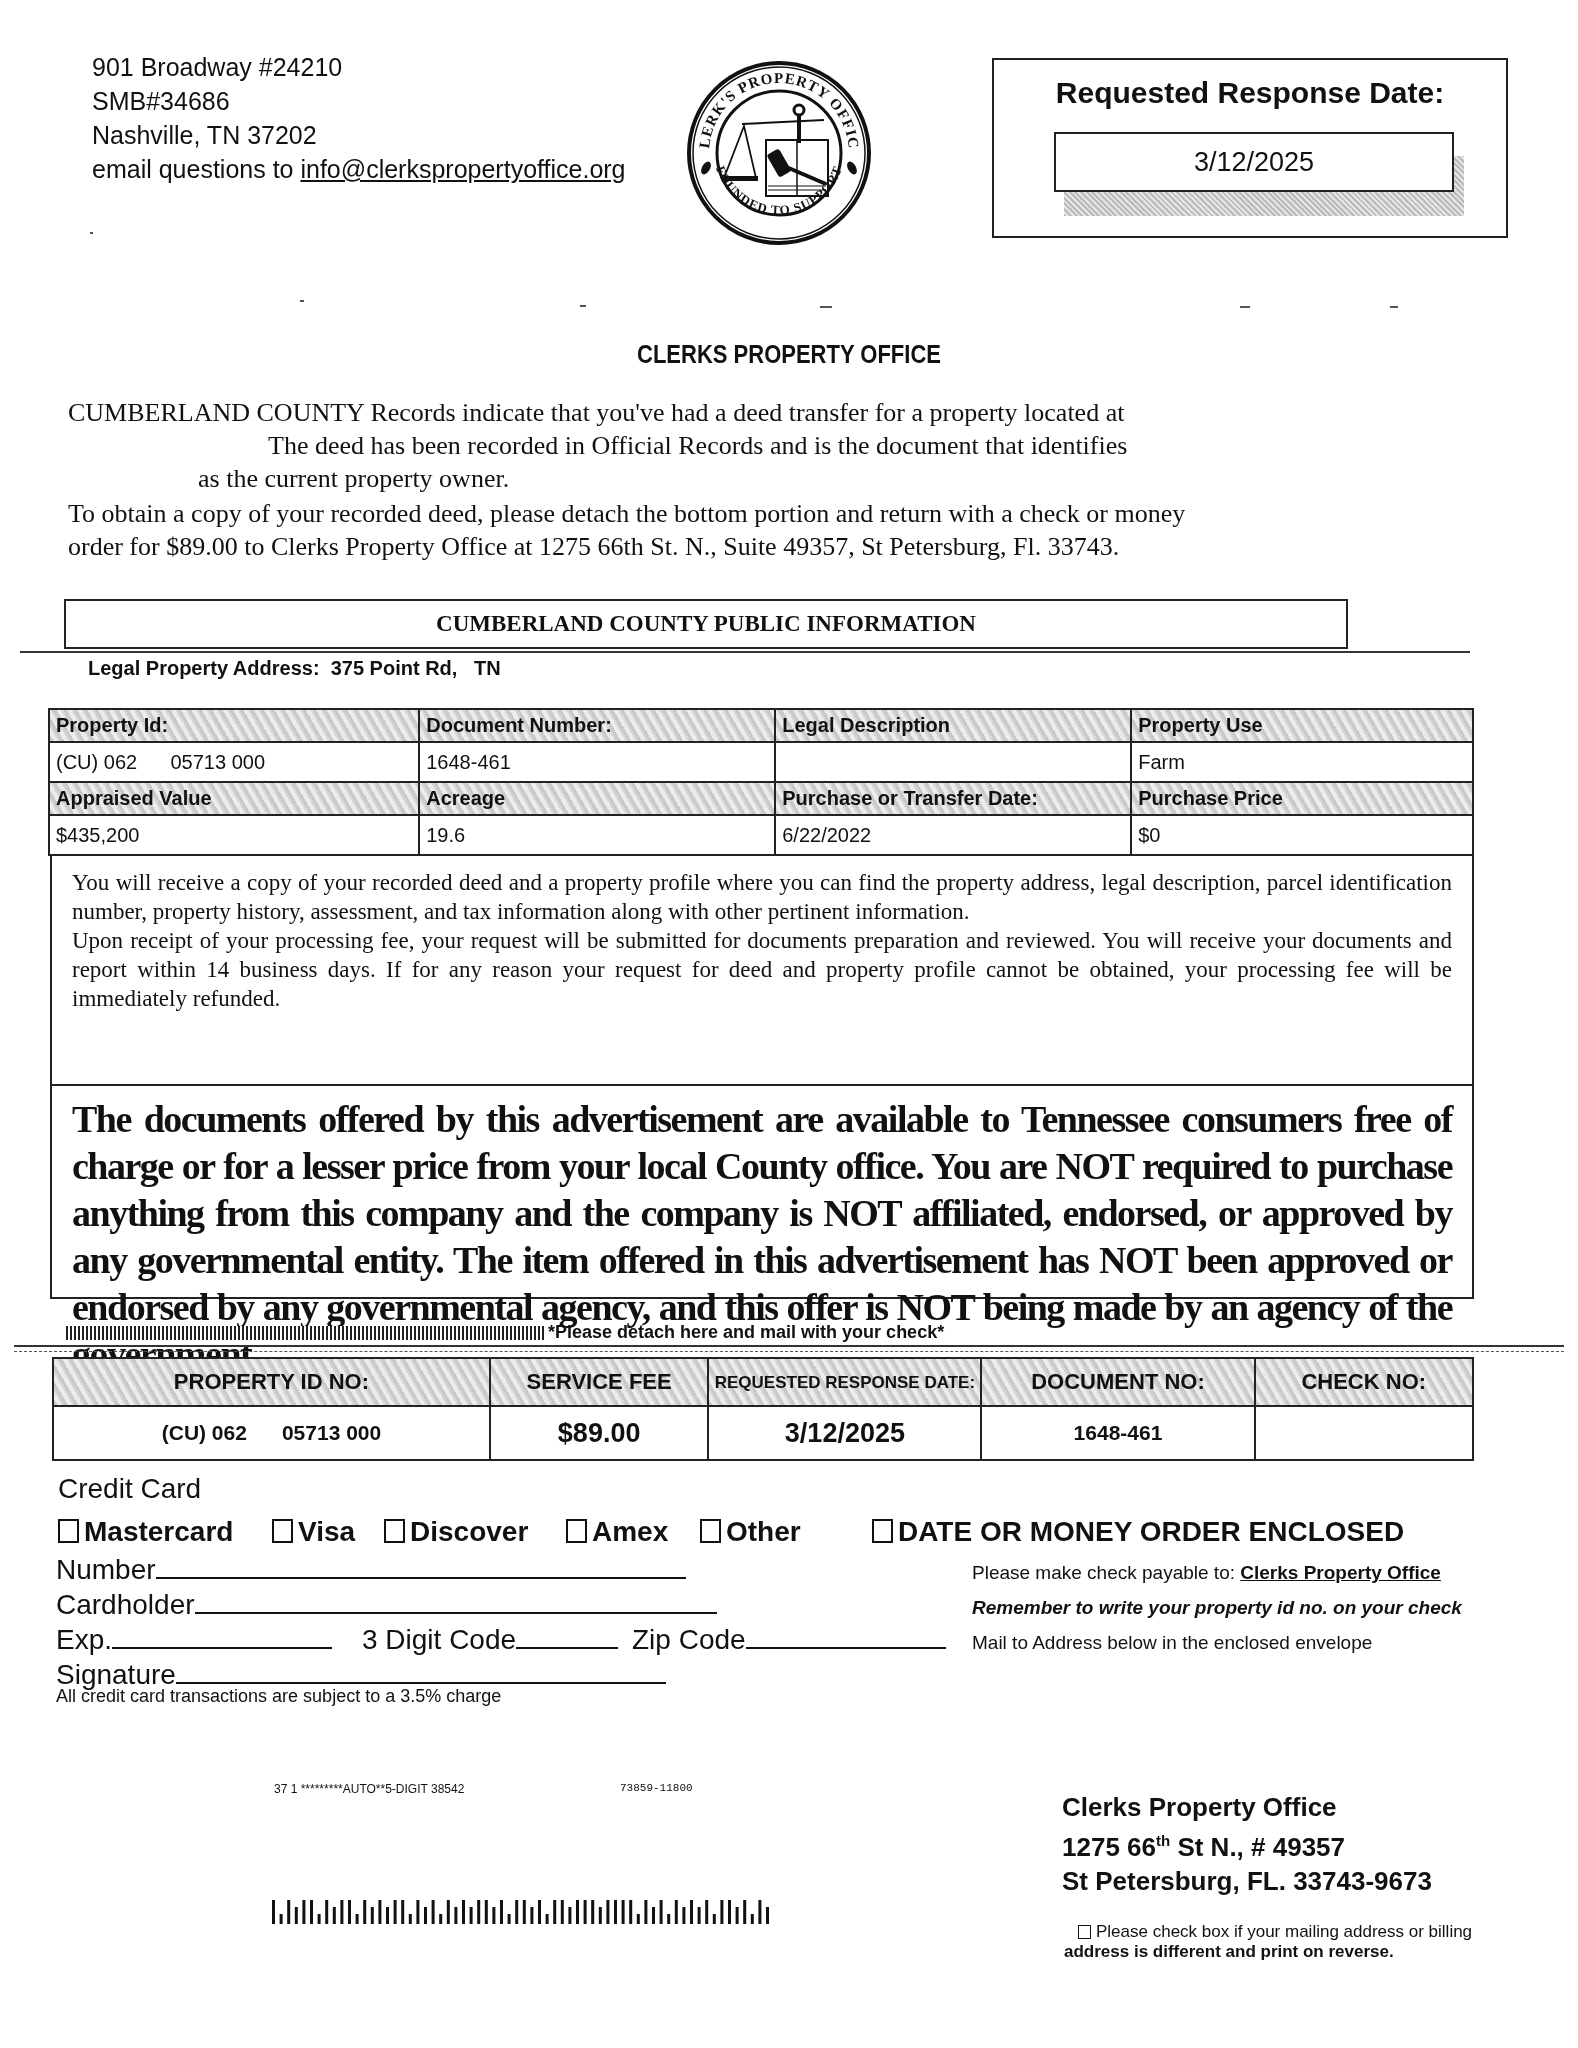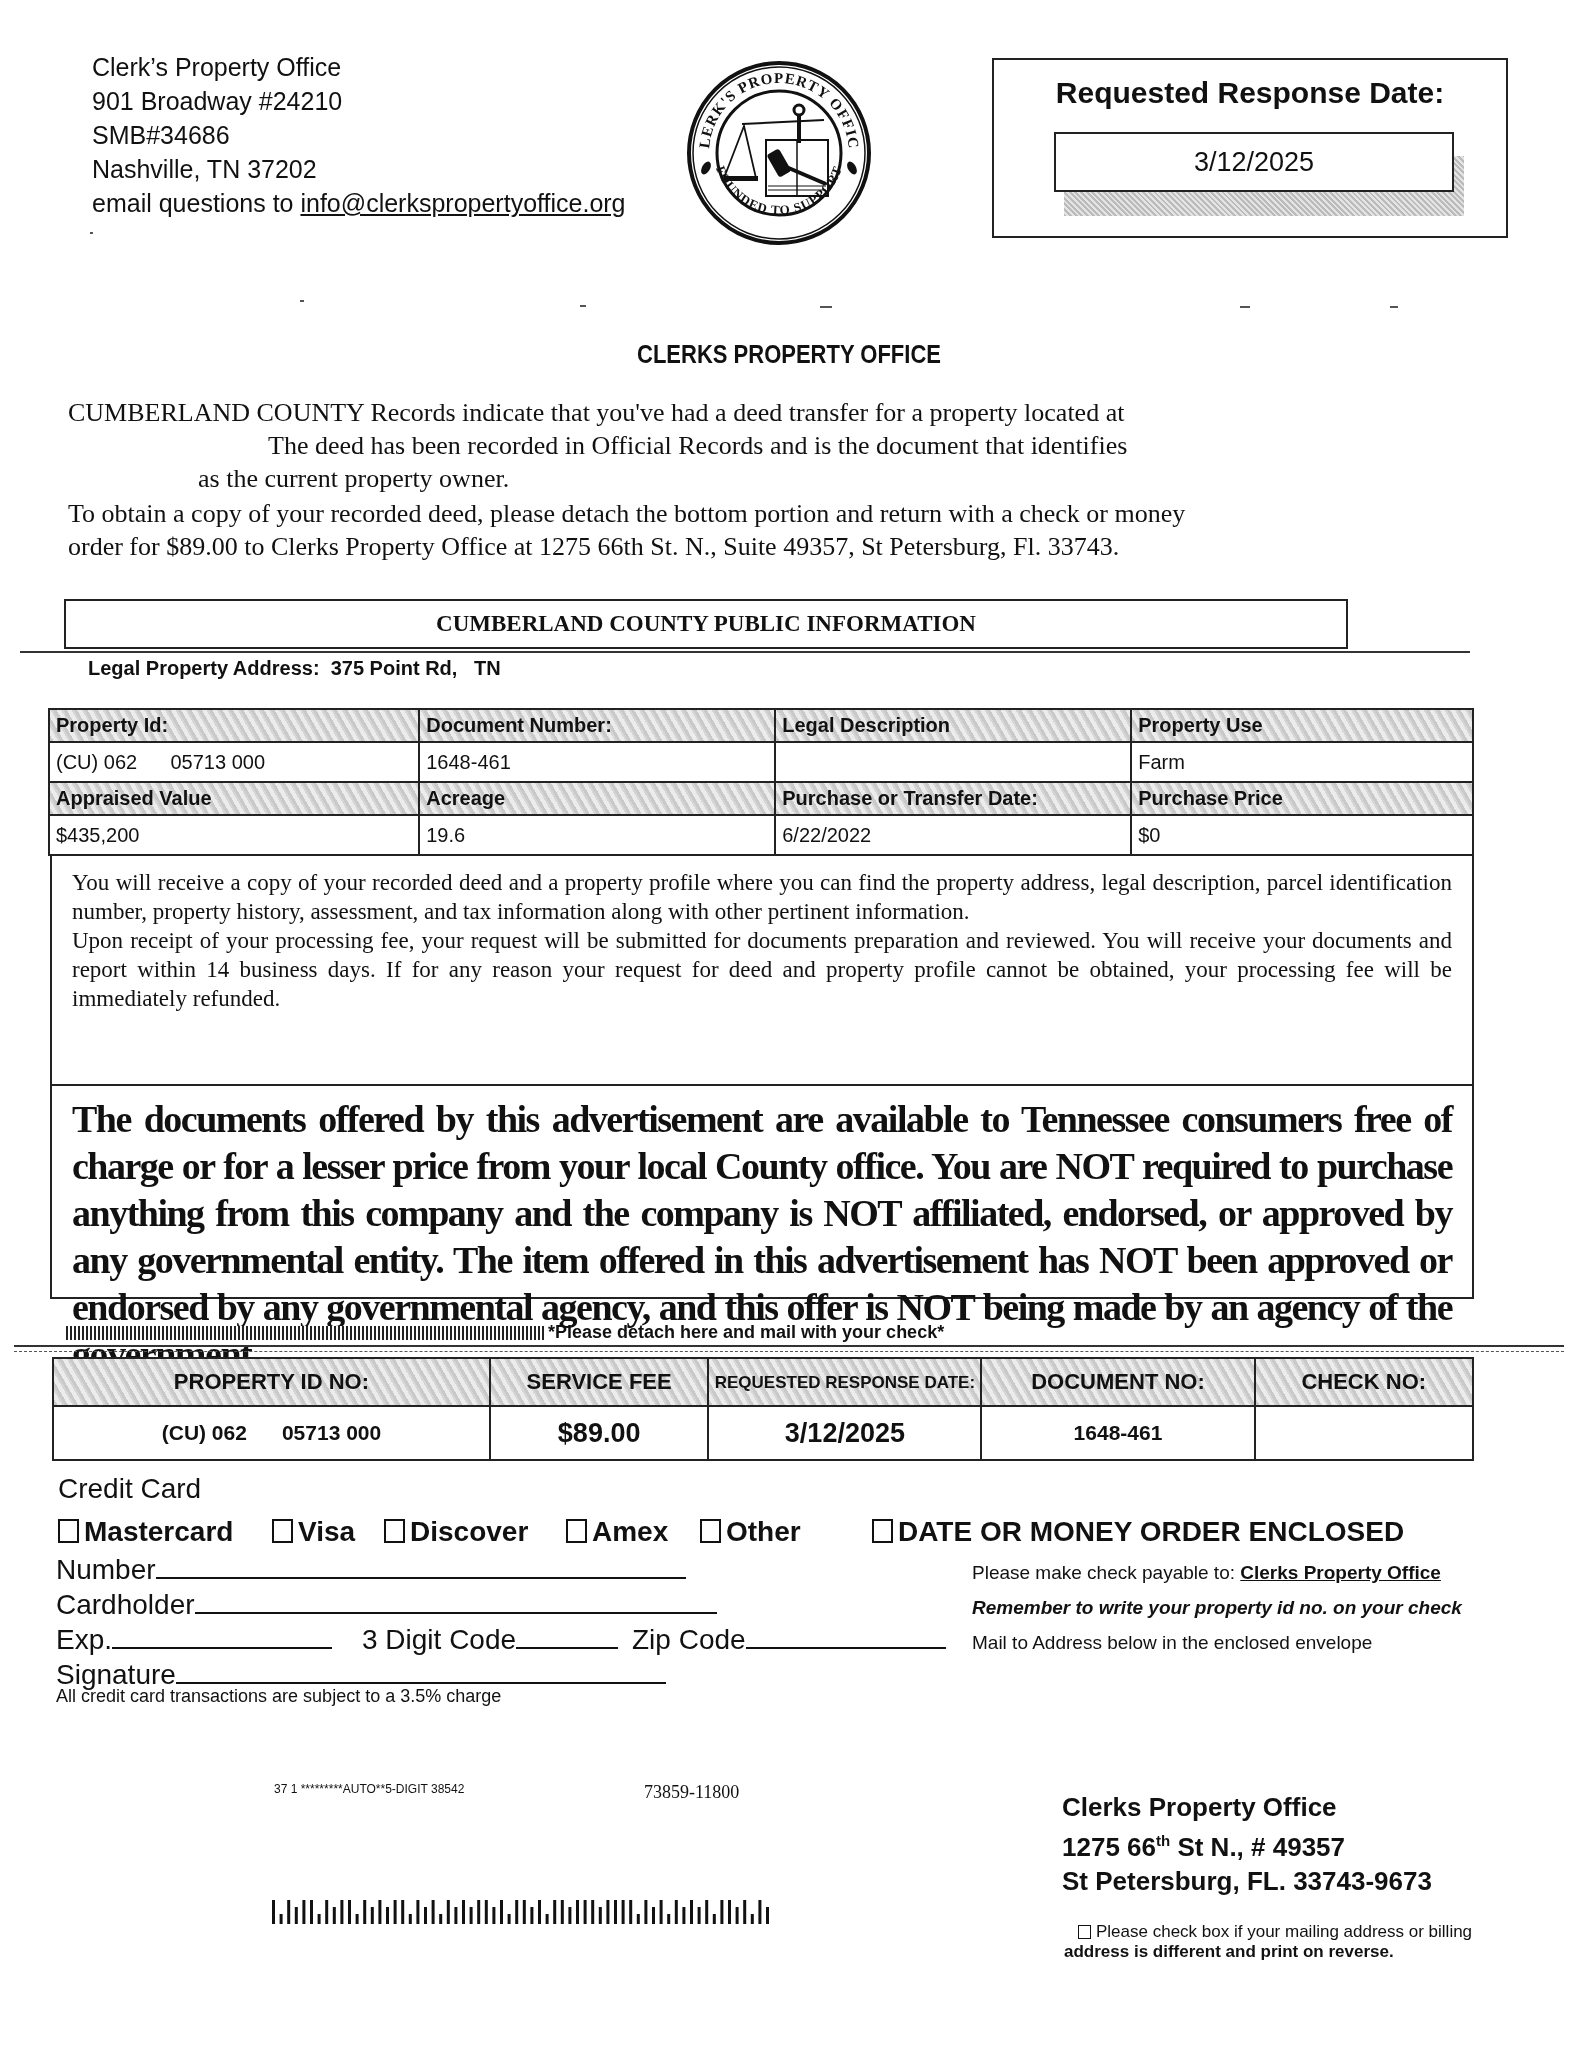--- a/index.html
+++ b/index.html
@@ -67,33 +67,32 @@
   .box-glyph { display: inline-block; width: 17px; height: 20px; border: 2px solid #111; margin-right: 5px; vertical-align: -2px; }
   .field { font-family: "Liberation Sans", sans-serif; font-size: 28px; white-space: nowrap; }
   .line { display: inline-block; border-bottom: 2px solid #111; height: 22px; vertical-align: baseline; }
   #cc-note { left: 56px; top: 1686px; font-family: "Liberation Sans", sans-serif; font-size: 18px; }
 
   .right-note { left: 972px; font-family: "Liberation Sans", sans-serif; font-size: 19px; white-space: nowrap; }
   #payable-name { text-decoration: underline; font-weight: bold; }
 
   
   #mail-code { left: 274px; top: 1782px; font-family: "Liberation Sans", sans-serif; font-size: 12px; }
-  #mail-code2 { left: 644px; top: 1782px; font-family: Liberation Serif, serif; font-size: 18px; }
+  #mail-code2 { left: 620px; top: 1782px; font-family: Liberation Mono, monospace; font-size: 11px; }
   #barcode { left: 272px; top: 1900px; width: 500px; height: 24px; }
   #ret-addr { left: 1062px; top: 1790px; font-family: "Liberation Sans", sans-serif; font-weight: bold; font-size: 26px; line-height: 34px; }
   #ret-addr sup { font-size: 15px; }
   #addr-note { left: 1064px; top: 1922px; font-family: "Liberation Sans", sans-serif; font-size: 17px; line-height: 20px; }
   #addr-note .b { font-weight: bold; }
   .speck { position: absolute; background: #555; height: 2px; }
 </style>
 </head>
 <body>
 
 <div id="sender" class="abs">
-  <div>Clerk’s Property Office</div>
   <div>901 Broadway #24210</div>
   <div>SMB#34686</div>
   <div>Nashville, TN 37202</div>
   <div><span>email questions to </span><span class="email">info@clerkspropertyoffice.org</span></div>
 </div>
 
 <svg id="seal" class="abs" viewBox="0 0 190 190">
   <defs>
     <path id="sealTop" d="M 25 95 A 70 70 0 0 1 165 95"></path>
     <path id="sealBot" d="M 32 110 A 66 66 0 0 0 158 110"></path>

